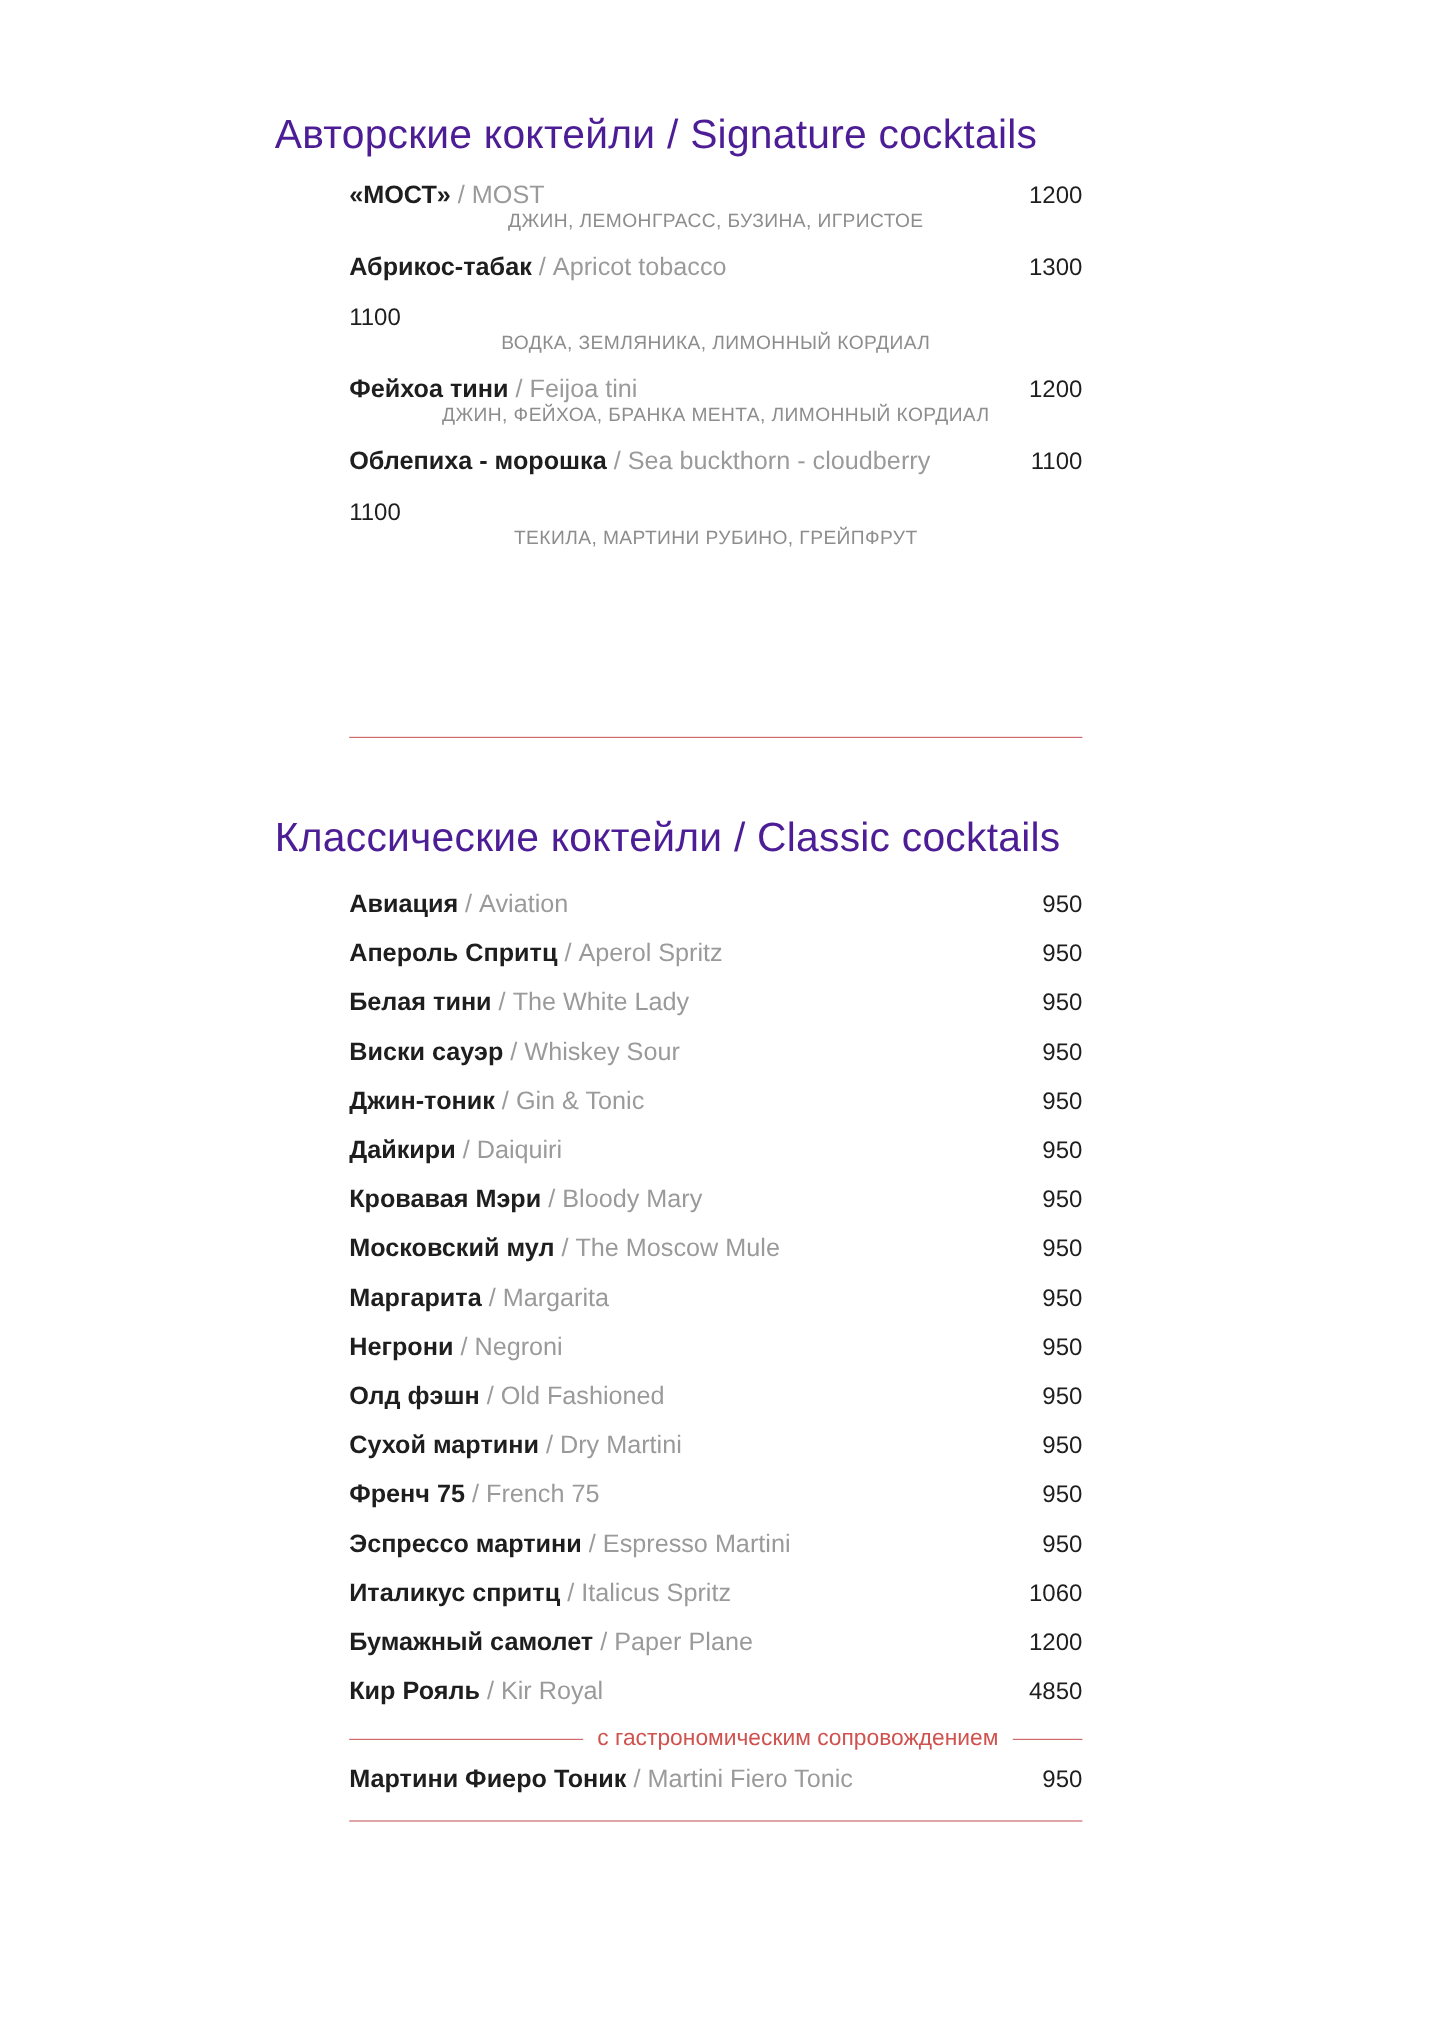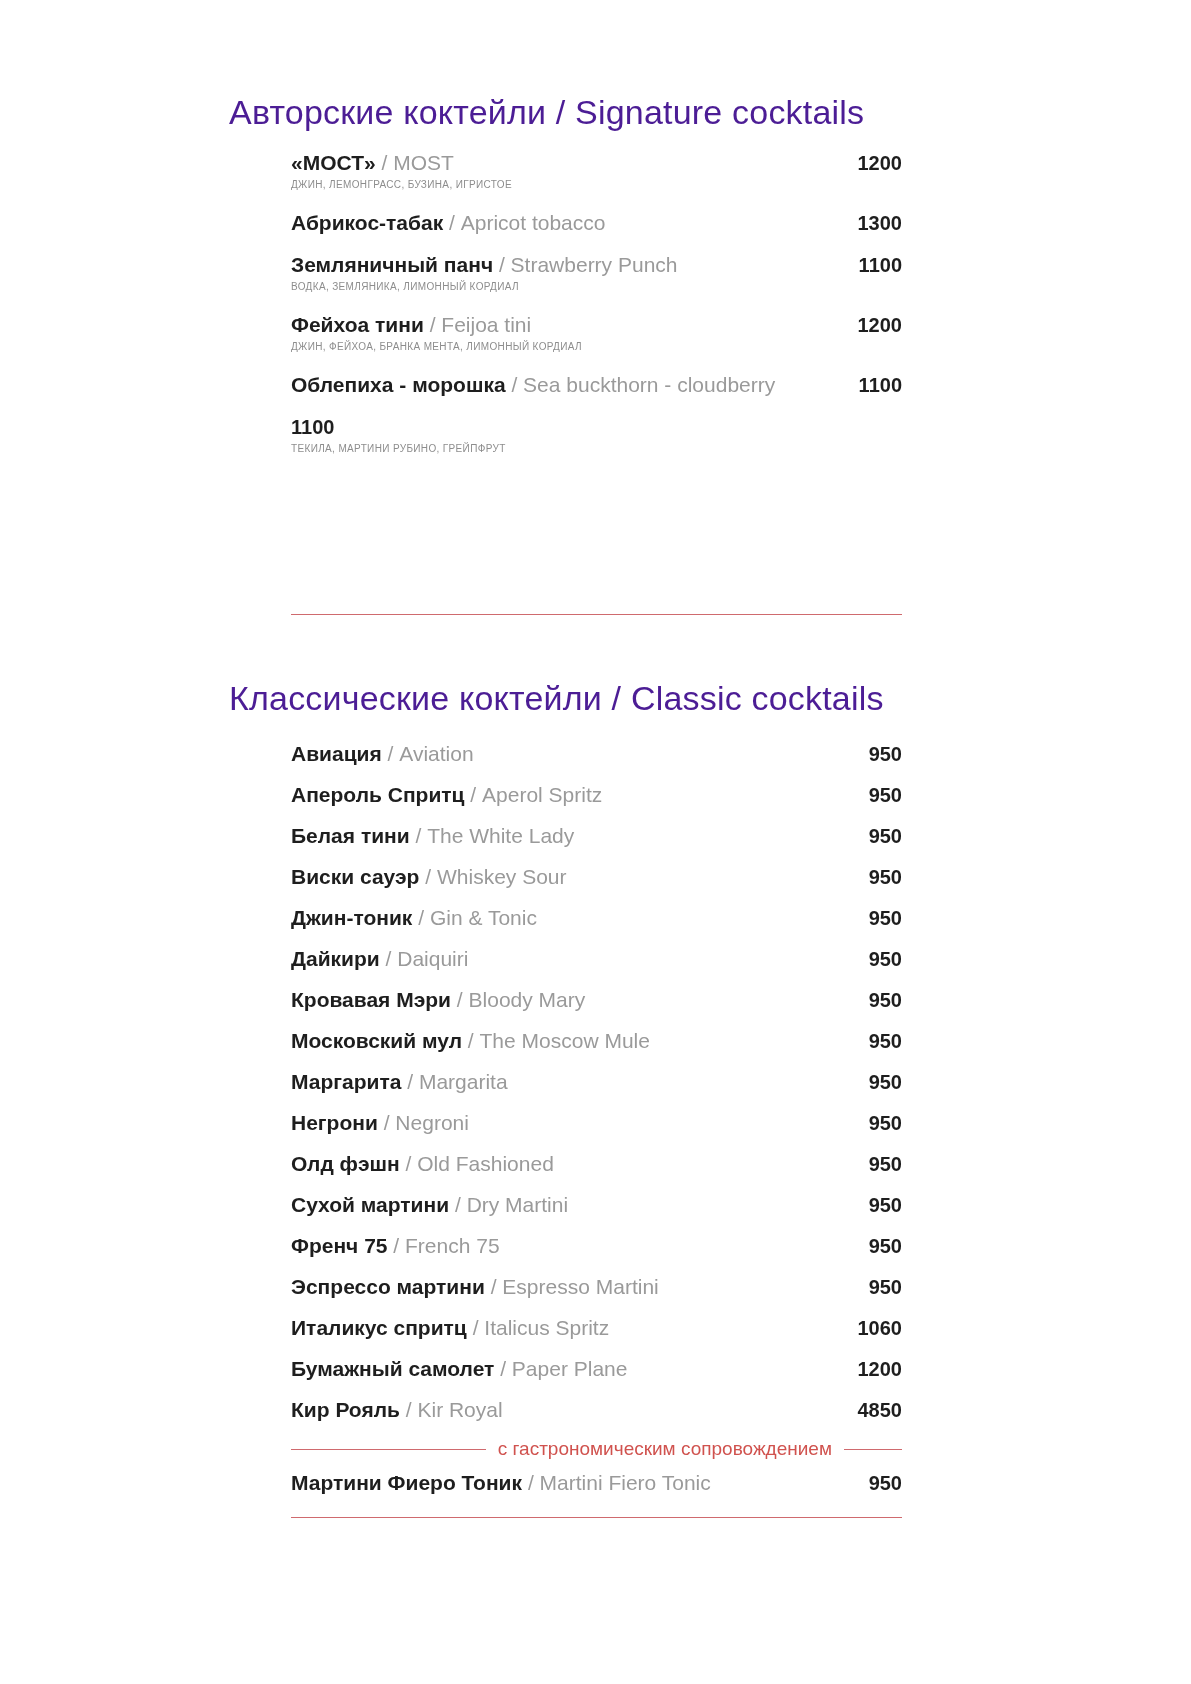--- a/index.html
+++ b/index.html
@@ -42,30 +42,31 @@
   .item-name {
     font-size: 21px;
     color: #1e1e1e;
     white-space: nowrap;
   }
   .item-name .ru { font-weight: 700; color: #1e1e1e; }
   .item-name .sep { font-weight: 400; color: #9a9a9a; }
   .item-name .en { font-weight: 400; color: #9a9a9a; }
   .price {
     font-size: 20px;
-    font-weight: 700;
+    font-weight: 400;
     color: #1e1e1e;
     white-space: nowrap;
   }
   .desc {
-    font-size: 10px;
+    font-size: 16px;
     line-height: 17px;
     margin-top: 1px;
     color: #8d8d8d;
     letter-spacing: 0.35px;
+    text-align: center;
   }
   
   .items.no-desc { margin-top: 23px; }
   .items.no-desc .item { margin-bottom: 17px; }
   .section-divider {
     height: 1px;
     background: #cf6a6e;
     margin: 157px 0 0 62px;
   }
   .note-divider {
@@ -107,21 +108,20 @@
         <div class="desc">ДЖИН, ЛЕМОНГРАСС, БУЗИНА, ИГРИСТОЕ</div>
       </div>
       <div class="item">
         <div class="item-line">
           <div class="item-name"><span class="ru">Абрикос-табак</span><span class="sep"> / </span><span class="en">Apricot tobacco</span></div>
           <div class="price">1300</div>
         </div>
       </div>
       <div class="item">
         <div class="item-line">
-          <div class="item-name"><span class="ru">Земляничный панч</span><span class="sep"> / </span><span class="en">Strawberry Punch</span></div>
           <div class="price">1100</div>
         </div>
         <div class="desc">ВОДКА, ЗЕМЛЯНИКА, ЛИМОННЫЙ КОРДИАЛ</div>
       </div>
       <div class="item">
         <div class="item-line">
           <div class="item-name"><span class="ru">Фейхоа тини</span><span class="sep"> / </span><span class="en">Feijoa tini</span></div>
           <div class="price">1200</div>
         </div>
         <div class="desc">ДЖИН, ФЕЙХОА, БРАНКА МЕНТА, ЛИМОННЫЙ КОРДИАЛ</div>

